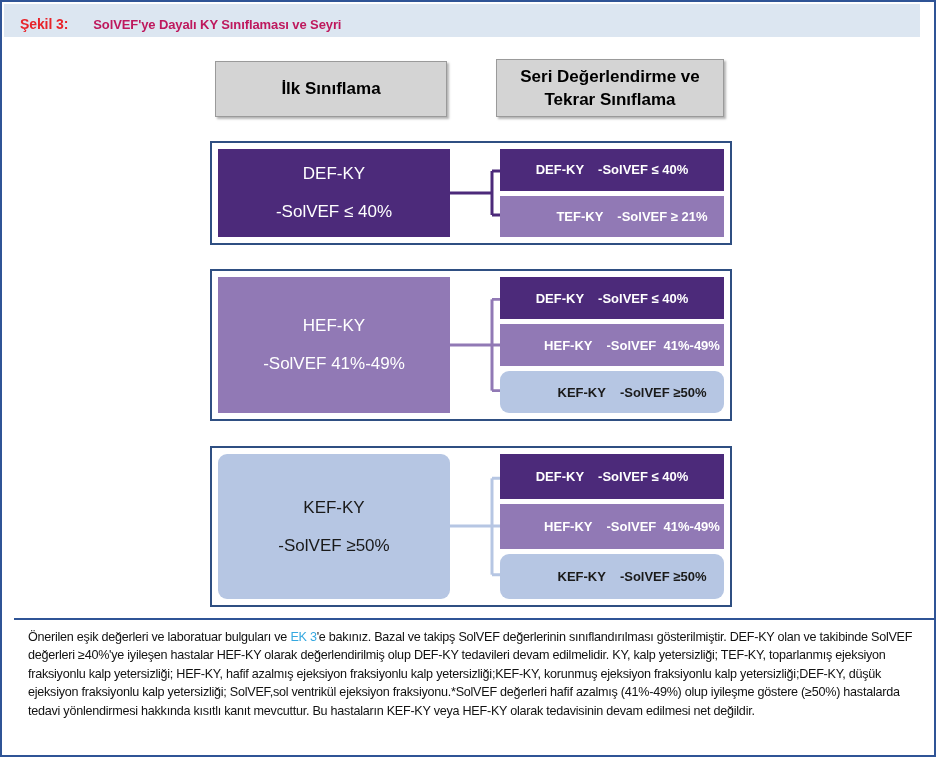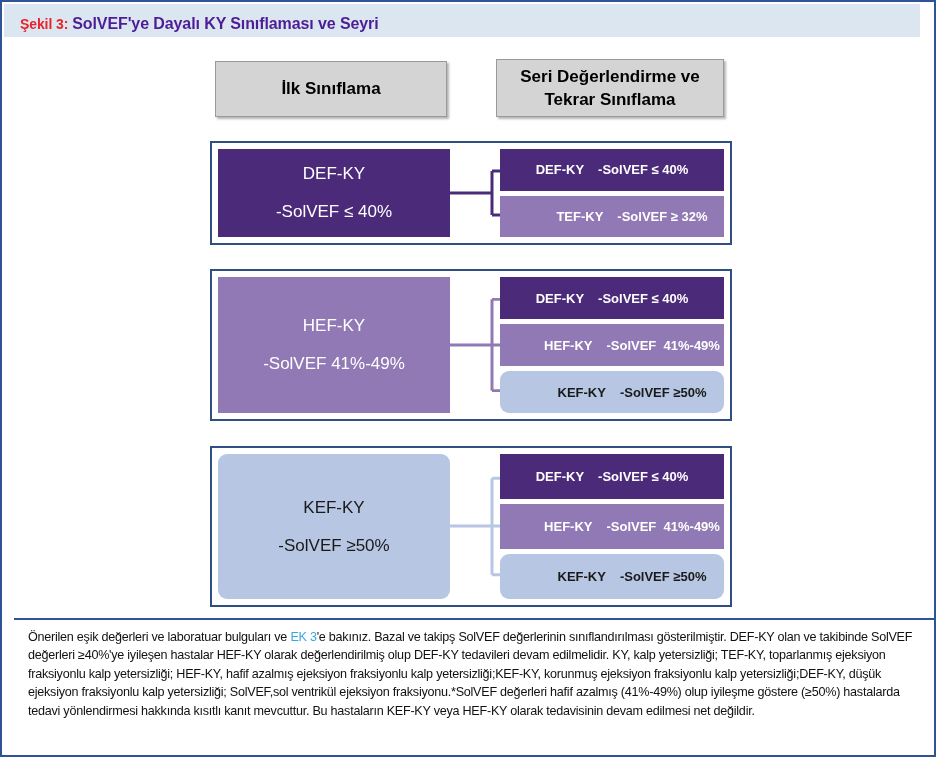--- a/index.html
+++ b/index.html
@@ -26,34 +26,35 @@
     position: absolute;
     left: 2px;
     top: 2px;
     width: 916px;
     height: 40px;
     background: #dce6f1;
     display: flex;
     align-items: center;
     box-sizing: border-box;
     padding-left: 16px;
+    gap: 9px;
   }
   .fig-header-label {
     color: #e8232a;
     font-weight: bold;
     font-size: 14px;
     letter-spacing: -0.1px;
     white-space: pre;
   }
   .fig-header-title {
-    color: #4c1d95;
+    color: #be185d;
     font-weight: bold;
-    font-size: 16px;
+    font-size: 13px;
     letter-spacing: -0.1px;
-    margin-left: 4px;
+    margin-left: 16px;
   }
 
   
   .diagram {
     position: absolute;
     left: 2px;
     top: 35px;
     width: 930px;
     height: 578px;
     background: #ffffff;
@@ -227,21 +228,21 @@
           <polygon points="94,61 112,69 94,77" fill="#4c2a7a"></polygon>
         </svg>
 
         <div class="right-stack">
           <div class="out-box c-dark">
             <span class="ob-name">DEF-KY</span>
             <span class="ob-val">-SolVEF ≤ 40%</span>
           </div>
           <div class="out-box c-mid">
             <span class="ob-name">TEF-KY</span>
-            <span class="ob-val">-SolVEF ≥ 32%</span>
+            <span class="ob-val">-SolVEF ≥ 21%</span>
           </div>
         </div>
 
       </div>
     </div>
 
     <div class="row-frame" id="row-2">
       <div class="row-inner">
 
         <div class="left-block c-mid">

